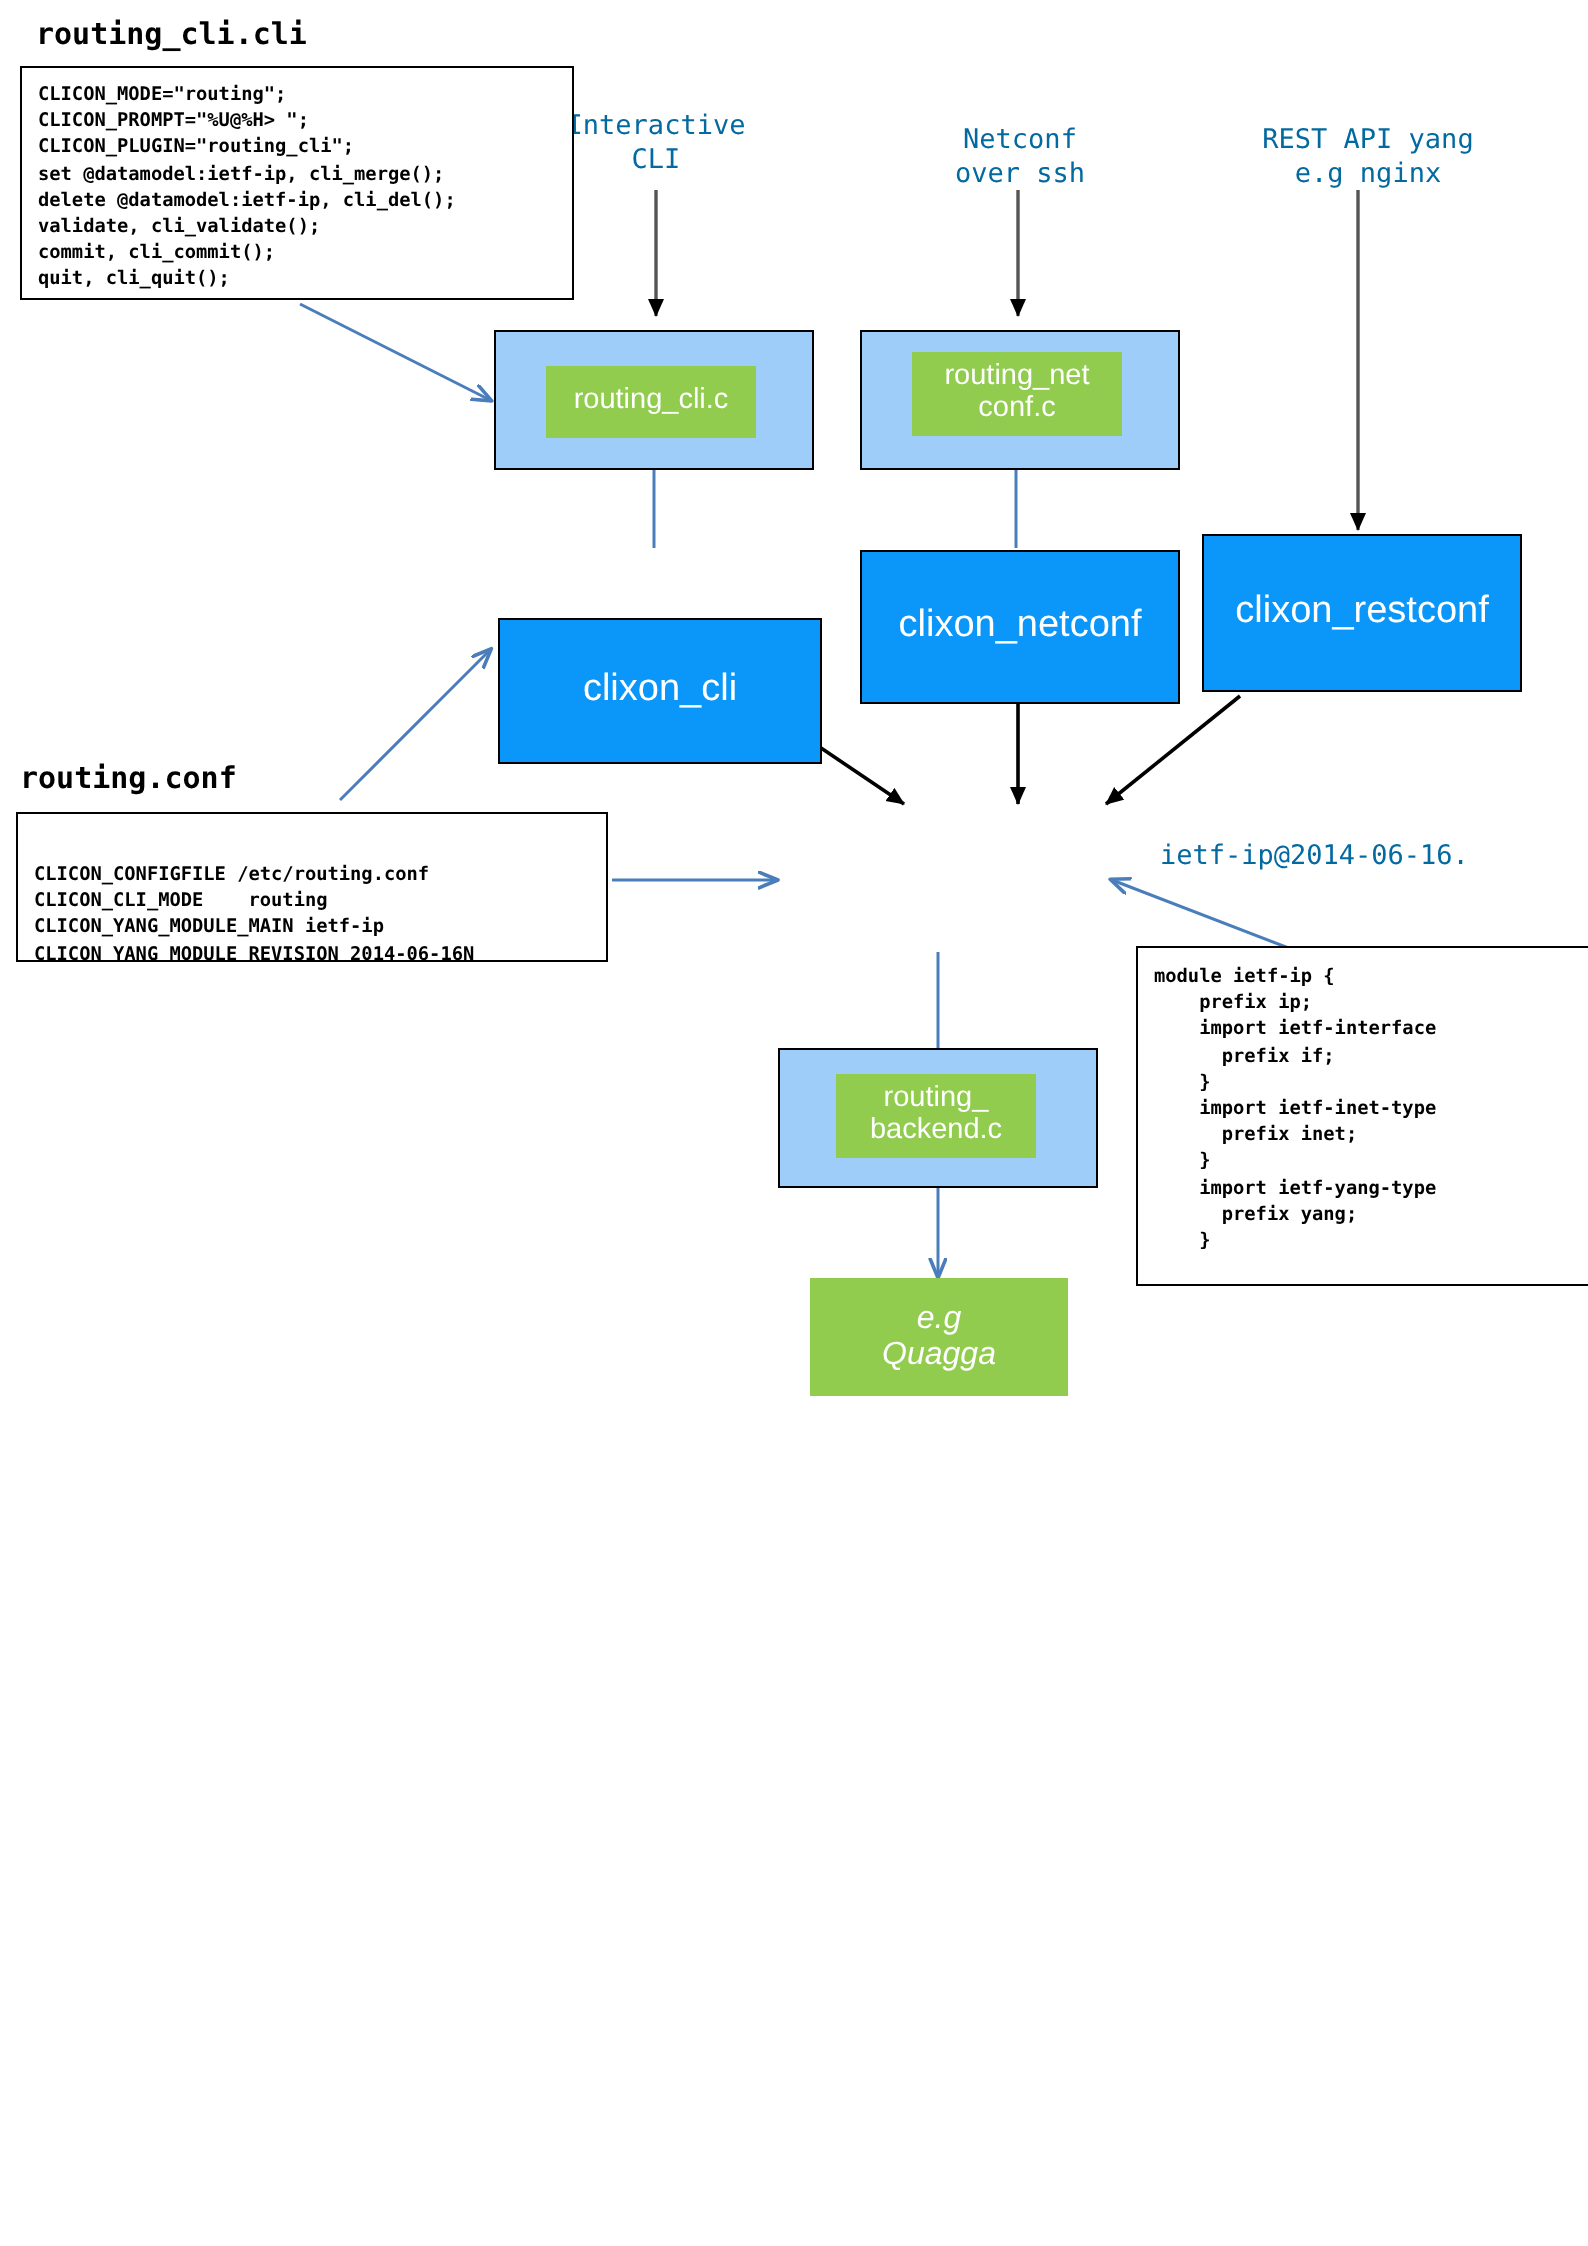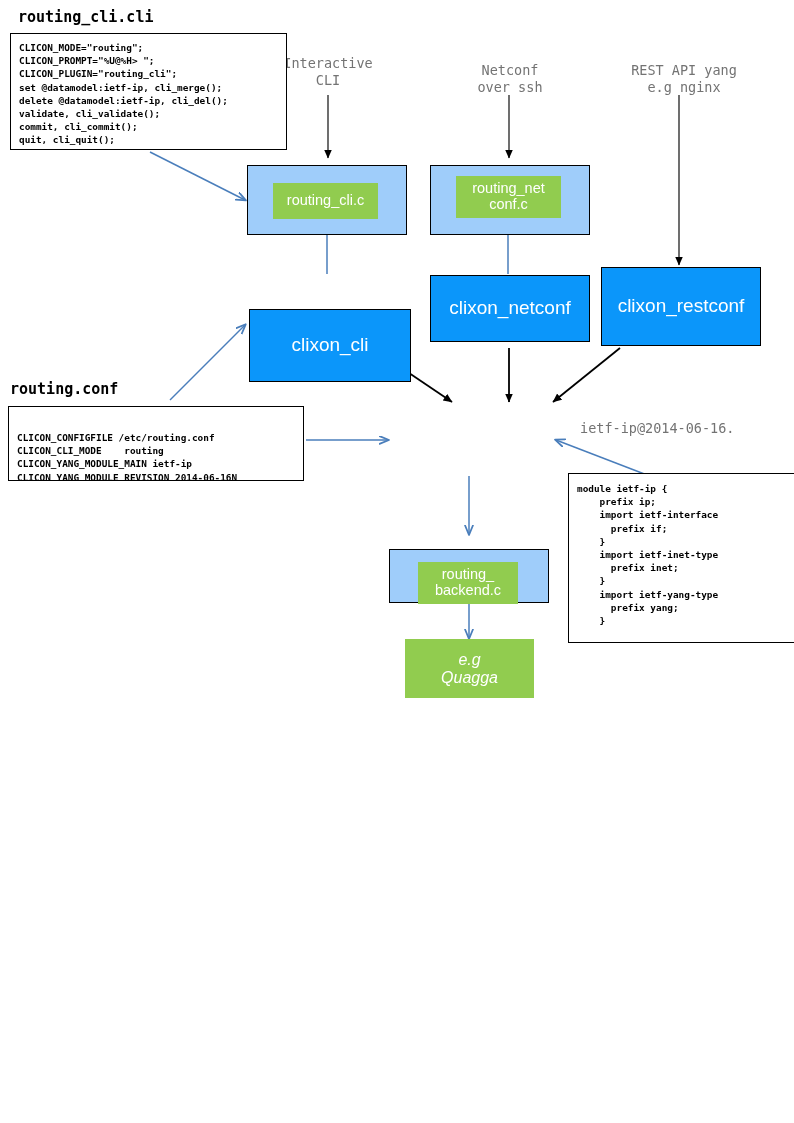--- a/index.html
+++ b/index.html
@@ -35,21 +35,21 @@
     font-weight: bold;
     font-size: 15px;
     color: #000000;
     white-space: pre;
     letter-spacing: 0px;
   }
   .mono-note {
     position: absolute;
     font-family: "DejaVu Sans Mono", "Liberation Mono", monospace;
     font-size: 13.5px;
-    color: #737373;
+    color: #0369a1;
     white-space: pre;
     text-align: center;
     line-height: 17px;
   }
   .mono-note.left {
     text-align: left;
   }
 
   
   .codebox {
@@ -226,30 +226,30 @@
     <div class="box box-green" style="left:25px; top:10px; width:105px; height:42px; position:absolute;">
       <span>routing_net
 conf.c</span>
     </div>
   </div>
 
   <div class="box box-blue" style="left:249px; top:275px; width:162px; height:73px;margin-top:34px;">
     <span>clixon_cli</span>
   </div>
 
-  <div class="box box-blue" style="left:430px; top:275px; width:160px; height:67px;">
+  <div class="box box-blue" style="left:430px; top:275px; width:160px; height:77px;">
     <span>clixon_netconf</span>
   </div>
 
   <div class="box box-blue" style="left:601px; top:267px; width:160px; height:79px;">
     <span>clixon_restconf</span>
   </div>
 
 
-  <div class="box box-lightblue" style="left:389px; top:524px; width:160px; height:54px;margin-top:25px;">
+  <div class="box box-lightblue" style="left:389px; top:524px; width:160px; height:70px;">
     <div class="box box-green" style="left:28px; top:12px; width:100px; height:42px; position:absolute;">
       <span>routing_
 backend.c</span>
     </div>
   </div>
 
   <div class="box box-green big" style="left:405px; top:639px; width:129px; height:59px;">
     <span>e.g
 Quagga</span>
   </div>

